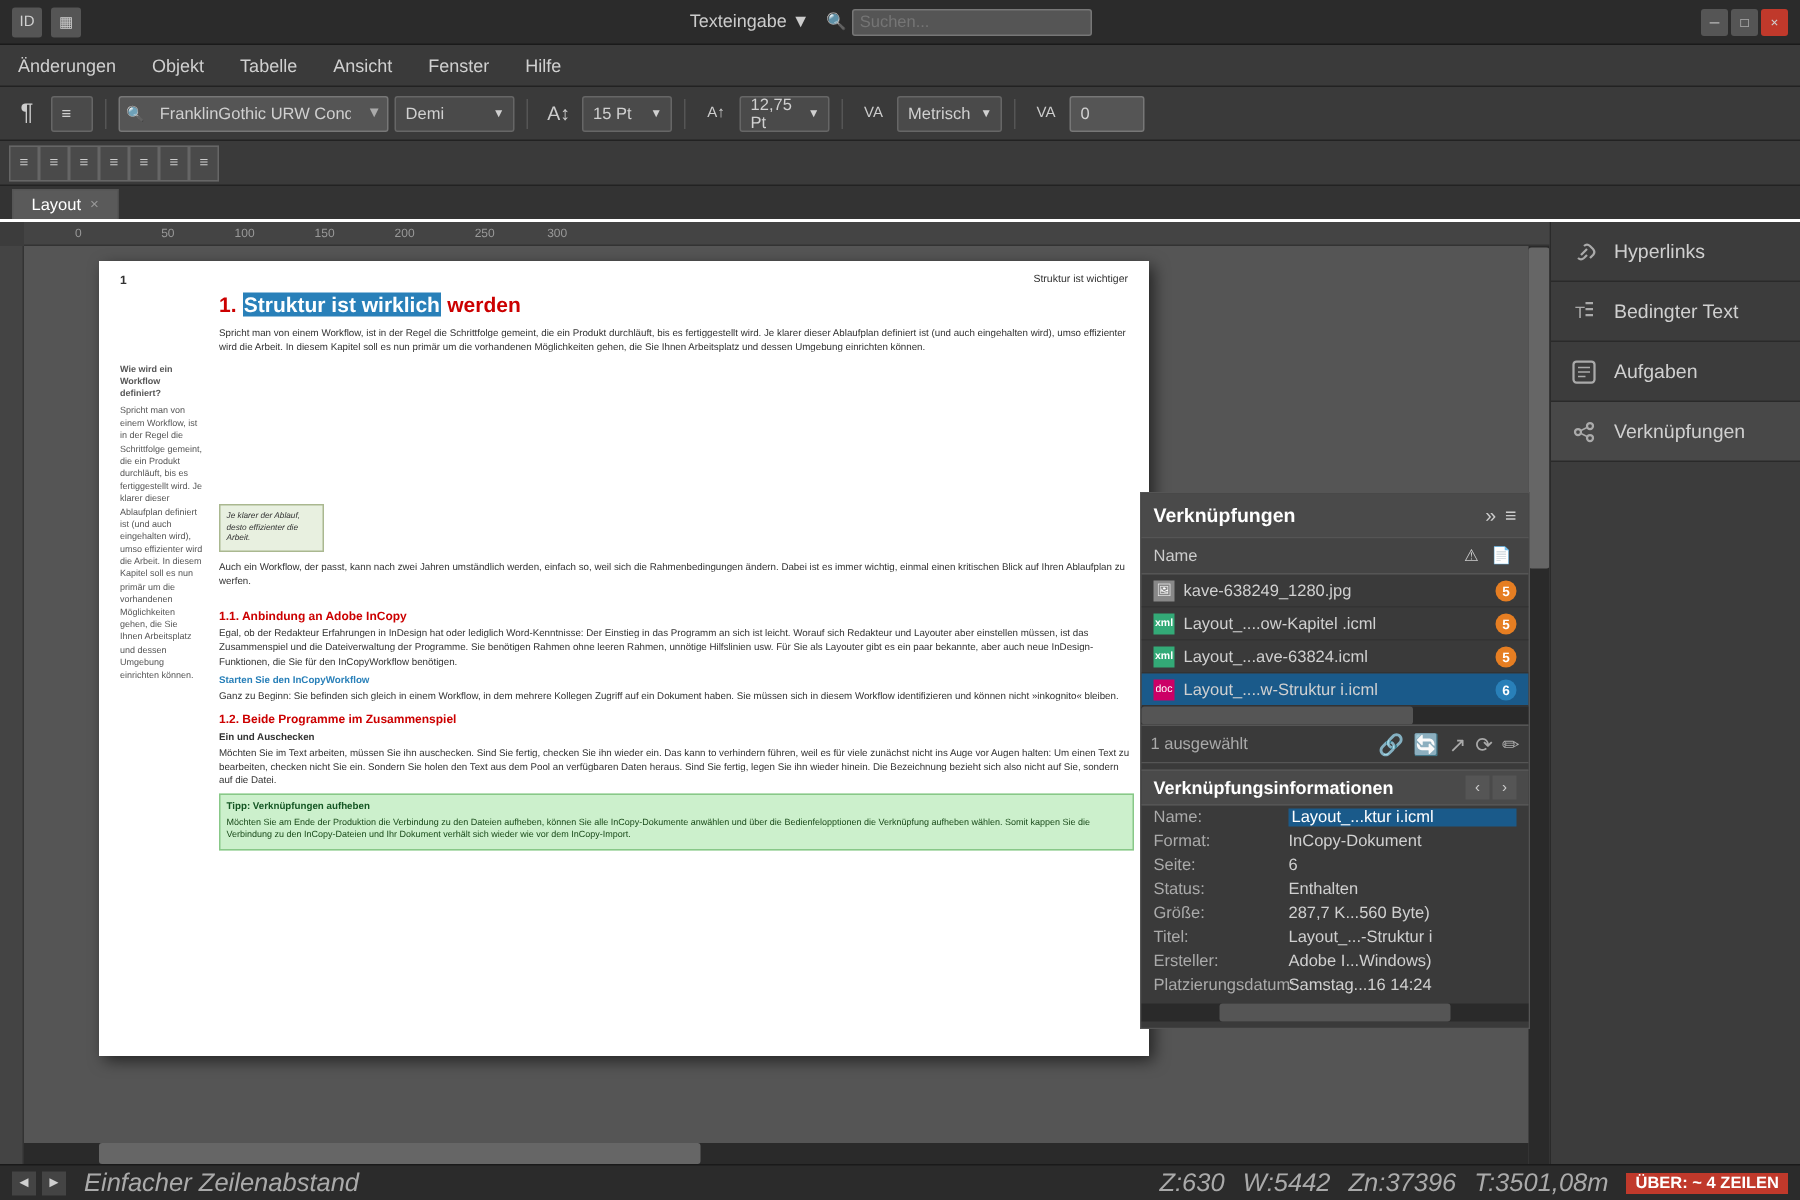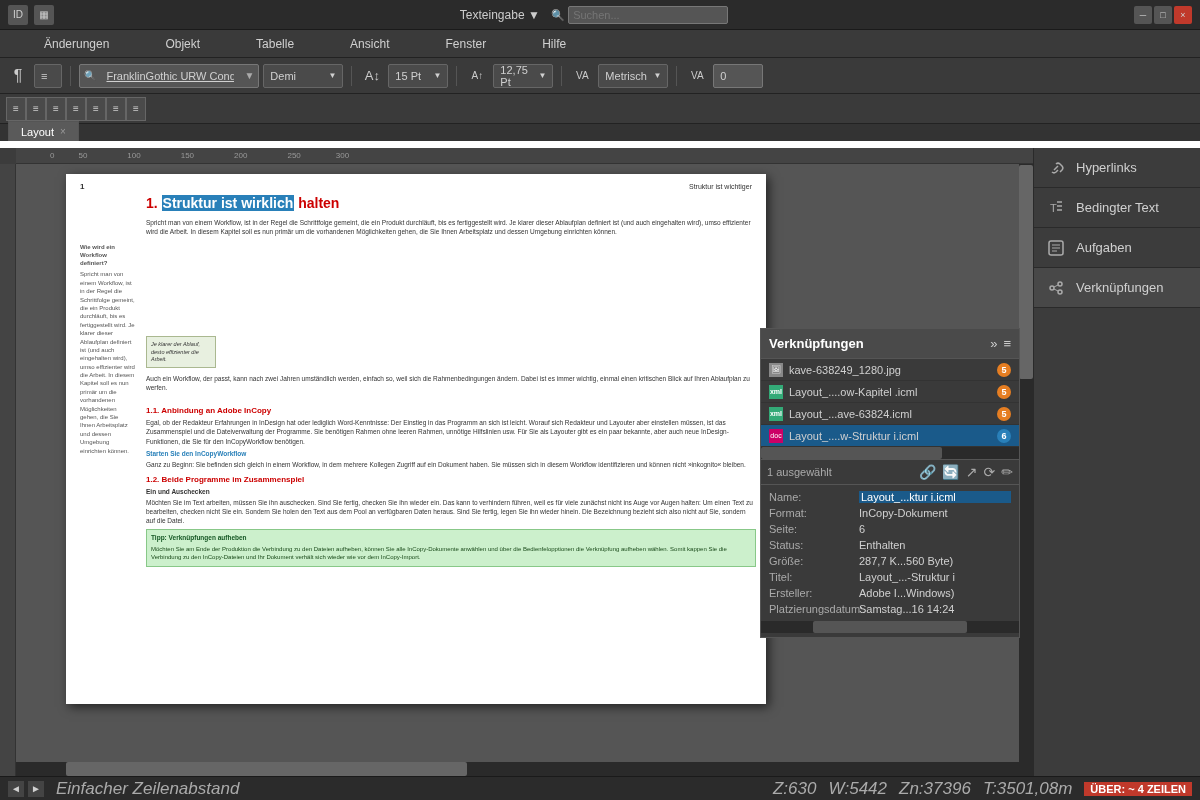--- a/index.html
+++ b/index.html
@@ -13,42 +13,42 @@
     .title-icon { width: 20px; height: 20px; background: #555; border-radius: 2px; display: flex; align-items: center; justify-content: center; font-size: 10px; }
     .title-center { flex: 1; text-align: center; font-size: 12px; color: #ccc; }
     .window-controls { display: flex; gap: 2px; }
     .win-btn { width: 18px; height: 18px; background: #555; border-radius: 2px; display: flex; align-items: center; justify-content: center; font-size: 9px; cursor: pointer; }
     .win-btn.close { background: #c0392b; }
 
     
     .menu-bar {
       height: 28px; background: #3a3a3a; display: flex; align-items: center; padding: 0 8px; gap: 16px; border-bottom: 1px solid #222;
     }
-    .menu-item { font-size: 12px; color: #d0d0d0; cursor: pointer; padding: 2px 4px; margin-left: 32px; }
+    .menu-item { font-size: 12px; color: #d0d0d0; cursor: pointer; padding: 2px 4px; }
 
     
     .toolbar {
       height: 36px; background: #3a3a3a; display: flex; align-items: center; padding: 0 6px; gap: 4px; border-bottom: 1px solid #222;
     }
     .tb-separator { width: 1px; height: 20px; background: #555; margin: 0 4px; }
     .tb-btn { height: 24px; background: #4a4a4a; border: 1px solid #666; border-radius: 2px; padding: 0 6px; color: #d0d0d0; font-size: 11px; cursor: pointer; display: flex; align-items: center; gap: 3px; }
     .tb-btn.with-arrow::after { content: '▼'; font-size: 8px; margin-left: 2px; }
     .tb-input { height: 24px; background: #555; border: 1px solid #777; border-radius: 2px; color: #d0d0d0; font-size: 11px; padding: 0 6px; }
     .tb-input.wide { width: 160px; }
     .tb-input.small { width: 50px; }
     .tb-icon { width: 24px; height: 24px; display: flex; align-items: center; justify-content: center; color: #ccc; font-size: 13px; cursor: pointer; }
 
     
     .toolbar2 {
       height: 30px; background: #3a3a3a; display: flex; align-items: center; padding: 0 6px; gap: 8px; border-bottom: 1px solid #222;
     }
 
     
     .tab-bar {
-      height: 24px; background: #333; display: flex; align-items: flex-end; padding: 0 8px; border-bottom: 7px solid #ffffff;
+      height: 24px; background: #333; display: flex; align-items: flex-end; padding: 0 8px; border-bottom: 2px solid #ffffff;
     }
     .tab { height: 20px; padding: 0 12px; background: #4a4a4a; border: 1px solid #555; border-bottom: none; font-size: 11px; cursor: pointer; display: flex; align-items: center; }
     .tab.active { background: #5a5a5a; color: #fff; }
     .tab-close { margin-left: 6px; font-size: 10px; color: #999; cursor: pointer; }
     .panel-item {
       height: 40px; display: flex; align-items: center; gap: 10px; padding: 0 12px; border-bottom: 1px solid #2a2a2a; cursor: pointer;
     }
     .panel-item.active { background: #484848; }
     .panel-icon { width: 20px; height: 20px; display: flex; align-items: center; justify-content: center; flex-shrink: 0; }
     .panel-label { font-size: 13px; color: #d0d0d0; }
@@ -152,21 +152,21 @@
   <span class="menu-item">Fenster</span>
   <span class="menu-item">Hilfe</span>
 </div>
 
 <div class="toolbar">
   <div class="tb-icon" style="font-size:16px;">¶</div>
   <div class="tb-btn" style="width:28px;">≡</div>
   <div class="tb-separator"></div>
   <div style="display:flex;align-items:center;background:#555;border:1px solid #777;border-radius:2px;height:24px;padding:0 4px;gap:4px;">
     <span style="font-size:10px;color:#aaa;">🔍</span>
-    <input class="tb-input wide" style="background: transparent; border: none; width: 140px; text-decoration: underline;" value="FranklinGothic URW Cond">
+    <input class="tb-input wide" style="background: transparent; border: none; width: 140px;" value="FranklinGothic URW Cond">
     <span style="color:#aaa;font-size:10px;">▼</span>
   </div>
   <div class="tb-btn with-arrow" style="width:80px;justify-content:space-between;">
       <span>Demi</span>
     </div>
   <div class="tb-separator"></div>
   <div class="tb-icon">A↕</div>
   <div class="tb-btn with-arrow" style="width:60px;justify-content:space-between;">
       <span>15 Pt</span>
     </div>
@@ -202,21 +202,21 @@
     <span>Layout</span>
     <span class="tab-close">×</span>
   </div>
 </div>
 
 <div class="main-area" style="height:calc(800px - 30px - 28px - 36px - 30px - 24px - 24px); display:flex; flex:1; position:relative; overflow:hidden;">
 
   <div style="position:absolute;top:0;left:16px;right:167px;height:16px;background:#444;border-bottom:1px solid #333;z-index:2;display:flex;align-items:center;padding-left:4px;overflow:hidden;">
     <div style="display:flex;width:100%;height:100%;align-items:center;color:#999;font-size:8px;">
       <span style="margin-left:30px;">0</span>
-      <span style="margin-left:24px;">50</span>
+      <span style="margin-left:53px;">50</span>
       <span style="margin-left:40px;">100</span>
       <span style="margin-left:40px;">150</span>
       <span style="margin-left:40px;">200</span>
       <span style="margin-left:40px;">250</span>
       <span style="margin-left:35px;">300</span>
     </div>
   </div>
 
   <div style="position:absolute;top:16px;left:0;width:16px;bottom:0;background:#444;border-right:1px solid #333;z-index:2;"></div>
 
@@ -227,21 +227,21 @@
         <div class="doc-page-num">1</div>
         <div class="doc-chapter">Struktur ist wichtiger</div>
 
         <div style="position:absolute;left:14px;top:70px;width:55px;">
           <div style="font-size:6px;color:#555;font-weight:bold;margin-bottom:3px;">Wie wird ein Workflow definiert?</div>
           <div style="font-size:6px;color:#555;line-height:1.4;">Spricht man von einem Workflow, ist in der Regel die Schrittfolge gemeint, die ein Produkt durchläuft, bis es fertiggestellt wird. Je klarer dieser Ablaufplan definiert ist (und auch eingehalten wird), umso effizienter wird die Arbeit. In diesem Kapitel soll es nun primär um die vorhandenen Möglichkeiten gehen, die Sie Ihnen Arbeitsplatz und dessen Umgebung einrichten können.</div>
         </div>
 
         <div style="position:absolute;left:80px;top:20px;right:10px;bottom:10px;">
           <div class="doc-title">
-            <span>1. </span><span class="selection-box">Struktur ist wirklich</span><span> halten</span>
+            <span>1. </span><span class="selection-box">Struktur ist wirklich</span><span> werden</span>
           </div>
 
           <div style="display:flex;gap:8px;margin-top:4px;flex-direction:column;">
 
             <div style="flex:1;">
               <div style="font-size:6.5px;color:#333;line-height:1.4;margin-bottom:4px;">Spricht man von einem Workflow, ist in der Regel die Schrittfolge gemeint, die ein Produkt durchläuft, bis es fertiggestellt wird. Je klarer dieser Ablaufplan definiert ist (und auch eingehalten wird), umso effizienter wird die Arbeit. In diesem Kapitel soll es nun primär um die vorhandenen Möglichkeiten gehen, die Sie Ihnen Arbeitsplatz und dessen Umgebung einrichten können.</div>
 
               <div style="background:#e8f0e0;border:1px solid #aab890;padding:4px;margin-top:100px;width:70px;">
                 <div style="font-size:5.5px;color:#333;font-style:italic;line-height:1.3;">Je klarer der Ablauf, desto effizienter die Arbeit.</div>
               </div>
@@ -329,20 +329,25 @@
   <div class="links-panel">
 
     <div class="links-header">
       <span class="links-header-title">Verknüpfungen</span>
       <div class="links-header-icons">
         <span style="color:#ccc;cursor:pointer;font-size:13px;">»</span>
         <span style="color:#ccc;cursor:pointer;font-size:13px;">≡</span>
       </div>
     </div>
 
+    <div class="links-col-header">
+      <span class="col-name">Name</span>
+      <span class="col-warn">⚠</span>
+      <span class="col-page">📄</span>
+    </div>
 
     <div class="links-list">
       <div class="link-item">
         <div class="img-icon">🖼</div>
         <span class="link-name">kave-638249_1280.jpg</span>
         <span class="link-badge orange">5</span>
       </div>
       <div class="link-item">
         <div class="xml-icon">xml</div>
         <span class="link-name">Layout_....ow-Kapitel .icml</span>
@@ -369,20 +374,27 @@
       <div style="flex:1;"></div>
 
       <span style="font-size:14px;cursor:pointer;color:#aaa;">🔗</span>
       <span style="font-size:14px;cursor:pointer;color:#aaa;">🔄</span>
       <span style="font-size:14px;cursor:pointer;color:#aaa;">↗</span>
       <span style="font-size:14px;cursor:pointer;color:#aaa;">⟳</span>
       <span style="font-size:14px;cursor:pointer;color:#aaa;">✏</span>
     </div>
 
     <div class="links-info">
+      <div class="links-info-header">
+        <span>Verknüpfungsinformationen</span>
+        <div class="links-info-nav">
+          <button class="nav-btn">‹</button>
+          <button class="nav-btn">›</button>
+        </div>
+      </div>
 
       <div class="info-row">
         <span class="info-label">Name:</span>
         <span class="info-value selected">Layout_...ktur i.icml</span>
       </div>
       <div class="info-row">
         <span class="info-label">Format:</span>
         <span class="info-value">InCopy-Dokument</span>
       </div>
       <div class="info-row">

